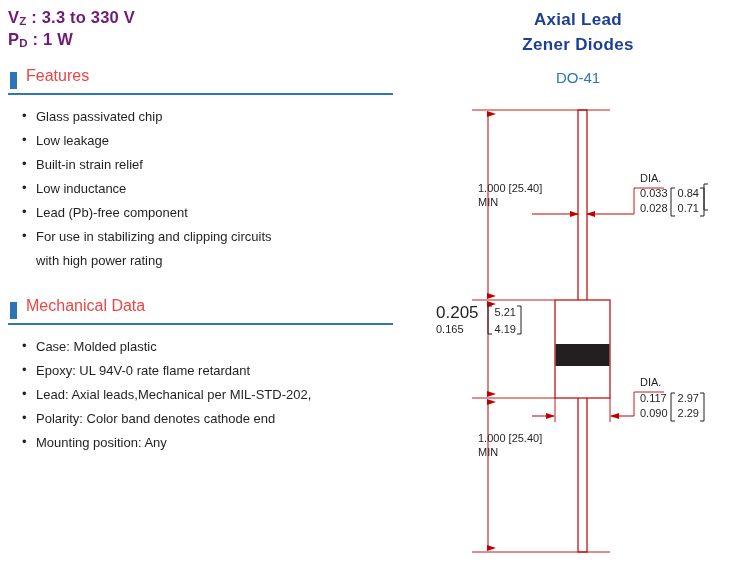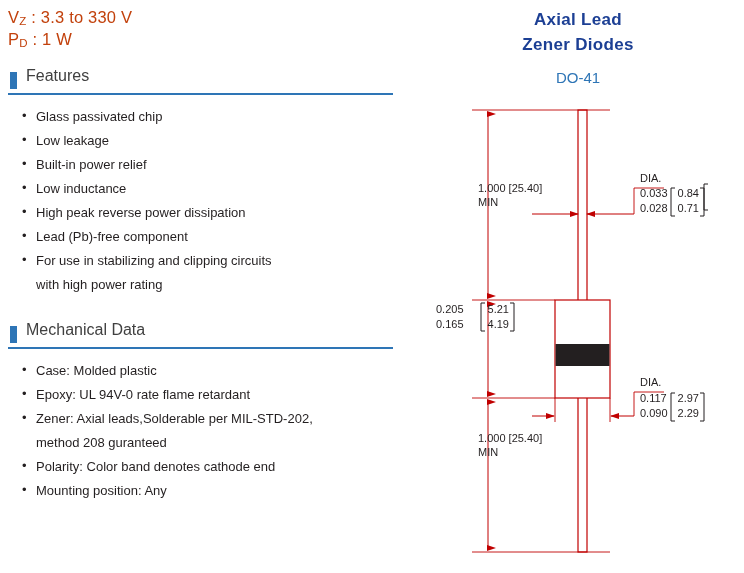--- a/index.html
+++ b/index.html
@@ -17,22 +17,22 @@
 
   
   .left-col {
     position: absolute;
     left: 8px;
     top: 6px;
     width: 400px;
   }
   .spec-line {
     font-size: 16.5px;
-    font-weight: normal;
-    color: #c2410c;
+    font-weight: bold;
+    color: #701a75;
     letter-spacing: 0.2px;
     line-height: 1.35;
     white-space: nowrap;
   }
   .spec-line .sub {
     font-size: 11.5px;
     vertical-align: baseline;
     position: relative;
     top: 2px;
   }
@@ -50,21 +50,21 @@
     top: 3px;
     width: 7px;
     height: 17px;
     background: #2e75b6;
   }
   .section-head .title {
     position: absolute;
     left: 18px;
     top: -2px;
     font-size: 16px;
-    color: #404040;
+    color: #ef4444;
     font-weight: normal;
   }
   .section-head .rule {
     position: absolute;
     left: 0;
     bottom: 0;
     width: 385px;
     height: 2px;
     background: #2e75b6;
   }
@@ -162,38 +162,36 @@
     </div>
 
     <div class="section-head">
       <span class="bar"></span>
       <span class="title">Features</span>
       <span class="rule"></span>
     </div>
     <ul class="bullets">
       <li>Glass passivated chip</li>
       <li>Low leakage</li>
-      <li>Built-in power relief</li>
+      <li>Built-in strain relief</li>
       <li>Low inductance</li>
-      <li>High peak reverse power dissipation</li>
       <li>Lead (Pb)-free component</li>
       <li>For use in stabilizing and clipping circuits</li>
       <li class="cont">with high power rating</li>
     </ul>
 
     <div class="section-head" style="margin-top:26px;">
       <span class="bar"></span>
       <span class="title">Mechanical Data</span>
       <span class="rule"></span>
     </div>
     <ul class="bullets">
       <li>Case: Molded plastic</li>
       <li>Epoxy: UL 94V-0 rate flame retardant</li>
-      <li>Zener: Axial leads,Solderable per MIL-STD-202,</li>
-      <li class="cont">method 208 guranteed</li>
+      <li>Lead: Axial leads,Mechanical per MIL-STD-202,</li>
       <li>Polarity: Color band denotes cathode end</li>
       <li>Mounting position: Any</li>
     </ul>
   </div>
 
   <div class="right-col">
 
     <div class="title-block">
       <div class="t1">Axial Lead</div>
       <div class="t2">Zener Diodes</div>
@@ -254,21 +252,21 @@
 
       <div class="dim-text" style="left:66px; top:90px; text-align:left;">
         <div>1.000 [25.40]</div>
         <div>MIN</div>
       </div>
 
       <div class="dim-text" style="left:24px; top:210px;">
         <table style="border-collapse:collapse;">
           <tbody>
               <tr>
-            <td style="padding:0 16px 0 0; font-size:11px;">0.205</td>
+            <td style="padding:0 8px 0 0; font-size:17px;">0.205</td>
             <td rowspan="2" style="padding:0; vertical-align:middle;">
               <svg width="6" height="30" viewBox="0 0 6 30">
                 <path d="M5,1 L1,1 L1,29 L5,29" fill="none" stroke="#231f20" stroke-width="1"></path>
               </svg>
             </td>
             <td style="padding:0 0 0 2px; font-size:11px;">5.21</td>
             <td rowspan="2" style="padding:0; vertical-align:middle;">
               <svg width="6" height="30" viewBox="0 0 6 30">
                 <path d="M1,1 L5,1 L5,29 L1,29" fill="none" stroke="#231f20" stroke-width="1"></path>
               </svg>

